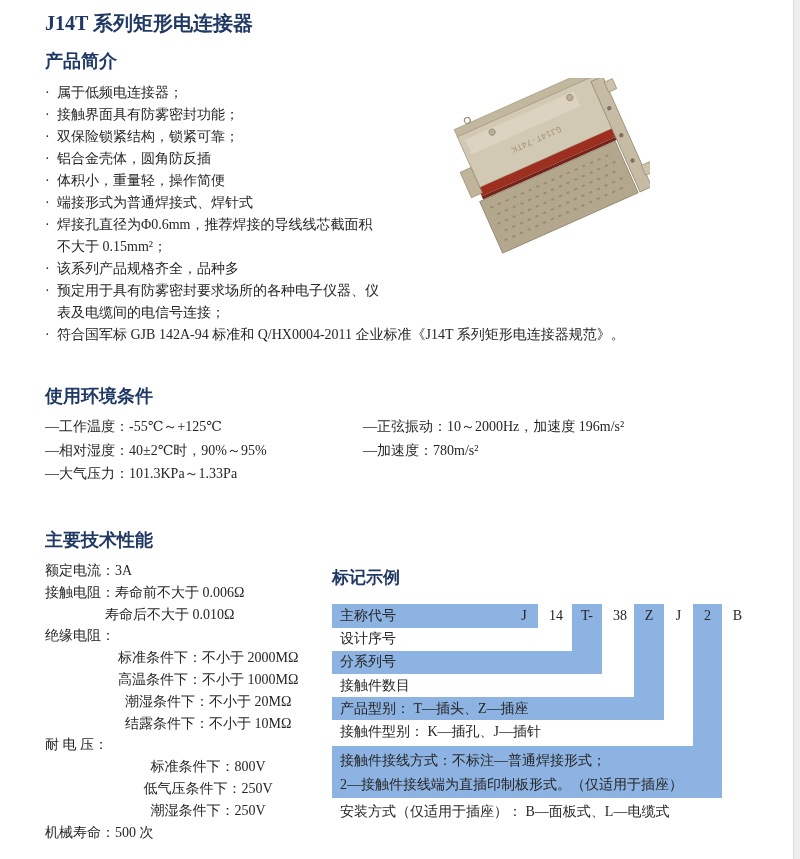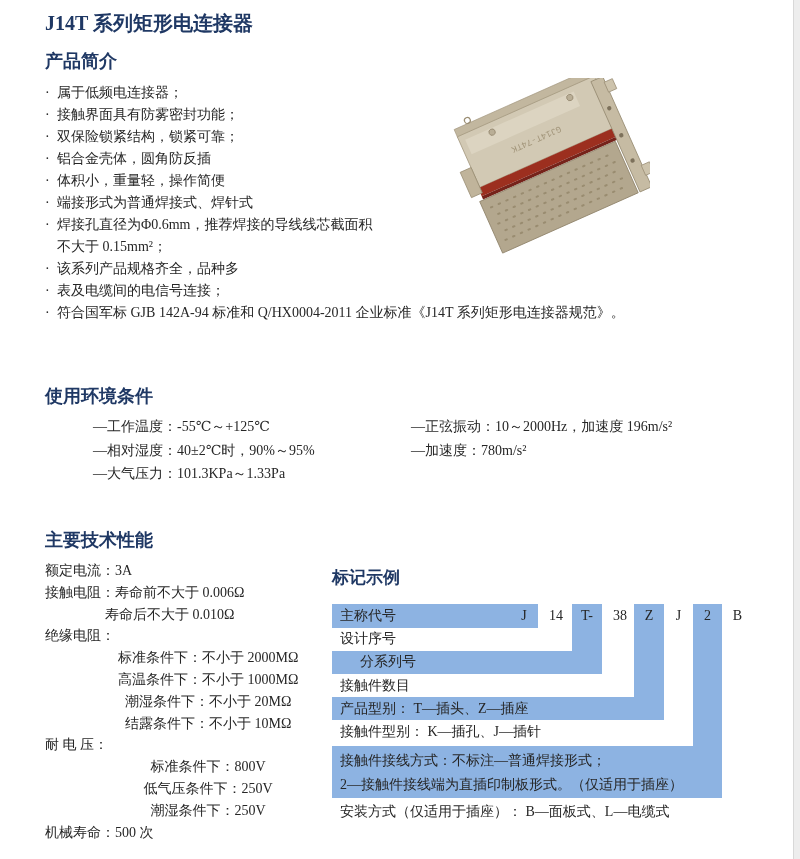--- a/index.html
+++ b/index.html
@@ -16,41 +16,41 @@
   .bullets { position:absolute; left:45px; top:82px; width:700px; font-size:14px; line-height:22px; list-style:none; }
   .bullets li { position:relative; padding-left:12px; }
   .bullets .blt { position:absolute; left:0; top:0; }
   .bullets .l2 { white-space:nowrap; }
   .bullets .l1 { white-space:nowrap; }
 
   
   .env-col { position:absolute; top:415px; font-size:14px; line-height:23.5px; list-style:none; }
   #env-left { left:45px; }
   #env-right { left:363px; }
-  .env-col li { white-space:nowrap;margin-left:48px; }
+  .env-col li { white-space:nowrap; }
 
   
   .tech-rows { position:absolute; left:45px; top:560px; font-size:14px; line-height:21.8px; }
   .tech-rows .row { white-space:nowrap; }
   .tech-rows .ind1 { padding-left:60px; }
   .tech-rows .ind2 { padding-left:73px;text-align:center; }
 
   
   #mark-head { position:absolute; left:332px; top:566px; font-size:17px; font-weight:bold; color:#1F3864; white-space:nowrap; }
   .diagram { position:absolute; left:332px; top:604px; width:421px; height:222px; font-size:14px; }
   .diagram .bar, .diagram .strip { position:absolute; background:#8DB3E2; }
   #bar-r1 { left:0; top:0;   width:206px; height:24px; }
   #bar-r3 { left:0; top:47px; width:270px; height:23px; }
   #bar-r5 { left:0; top:93px; width:332px; height:23px; }
   #bar-r7 { left:0; top:142px; width:390px; height:52px; }
   #strip-t { left:240px; top:0; width:30px; height:70px; }
   #strip-z { left:302px; top:0; width:30px; height:116px; }
   #strip-2 { left:361px; top:0; width:29px; height:194px; }
   .diagram .rlabel { position:absolute; left:0; padding-left:8px; height:20px; line-height:24px; white-space:nowrap; }
-  #rl-0 { top:0; }  #rl-1 { top:23px; } #rl-2 { top:46px;margin-left:20px; } #rl-3 { top:70px; }
+  #rl-0 { top:0; }  #rl-1 { top:23px; } #rl-2 { top:46px; } #rl-3 { top:70px; }
   #rl-4 { top:93px; } #rl-5 { top:116px; }
   #rl-6 { top:145px; line-height:24px; height:auto; }
   #rl-6 .ln { white-space:nowrap; }
   #rl-7 { top:196px; }
   .code-ch { position:absolute; top:0; height:24px; line-height:24px; text-align:center; white-space:nowrap; }
   #cc-0 { left:177px; width:30px; } #cc-1 { left:208px; width:32px; }
   #cc-2 { left:240px; width:30px; } #cc-3 { left:270px; width:36px; }
   #cc-4 { left:302px; width:30px; } #cc-5 { left:332px; width:29px; }
   #cc-6 { left:361px; width:29px; } #cc-7 { left:390px; width:31px; }
 
@@ -66,21 +66,21 @@
   <div class="sec-head" id="intro-head">产品简介</div>
   <ul class="bullets">
     <li><span class="blt">·</span><span class="l1">属于低频电连接器；</span></li>
     <li><span class="blt">·</span><span class="l1">接触界面具有防雾密封功能；</span></li>
     <li><span class="blt">·</span><span class="l1">双保险锁紧结构，锁紧可靠；</span></li>
     <li><span class="blt">·</span><span class="l1">铝合金壳体，圆角防反插</span></li>
     <li><span class="blt">·</span><span class="l1">体积小，重量轻，操作简便</span></li>
     <li><span class="blt">·</span><span class="l1">端接形式为普通焊接式、焊针式</span></li>
     <li><span class="blt">·</span><span class="l1">焊接孔直径为Φ0.6mm，推荐焊接的导线线芯截面积</span><span class="l2" style="display:block">不大于 0.15mm²；</span></li>
     <li><span class="blt">·</span><span class="l1">该系列产品规格齐全，品种多</span></li>
-    <li><span class="blt">·</span><span class="l2" style="display:block">表及电缆间的电信号连接；</span></li>
+    <li><span class="blt">·</span><span class="l1">预定用于具有防雾密封要求场所的各种电子仪器、仪</span><span class="l2" style="display:block">表及电缆间的电信号连接；</span></li>
     <li><span class="blt">·</span><span class="l1">符合国军标 GJB 142A-94 标准和 Q/HX0004-2011 企业标准《J14T 系列矩形电连接器规范》。</span></li>
   </ul>
 
   <svg class="photo" viewBox="0 0 200 190" aria-hidden="true">
     <g transform="rotate(-24 100 95)">
       <rect x="28" y="16" width="152" height="9" fill="#c2b79f" stroke="#a1957c" stroke-width="0.6"></rect>
       <rect x="28" y="24" width="152" height="56" fill="#d2c9b4" stroke="#a79b82" stroke-width="0.8"></rect>
       <rect x="34" y="30" width="120" height="16" fill="#dcd4c1" stroke="none"></rect>
       <circle cx="62" cy="34" r="3.2" fill="#b9ae96" stroke="#8f8269" stroke-width="0.7"></circle>
       <circle cx="148" cy="34" r="3.2" fill="#b9ae96" stroke="#8f8269" stroke-width="0.7"></circle>

